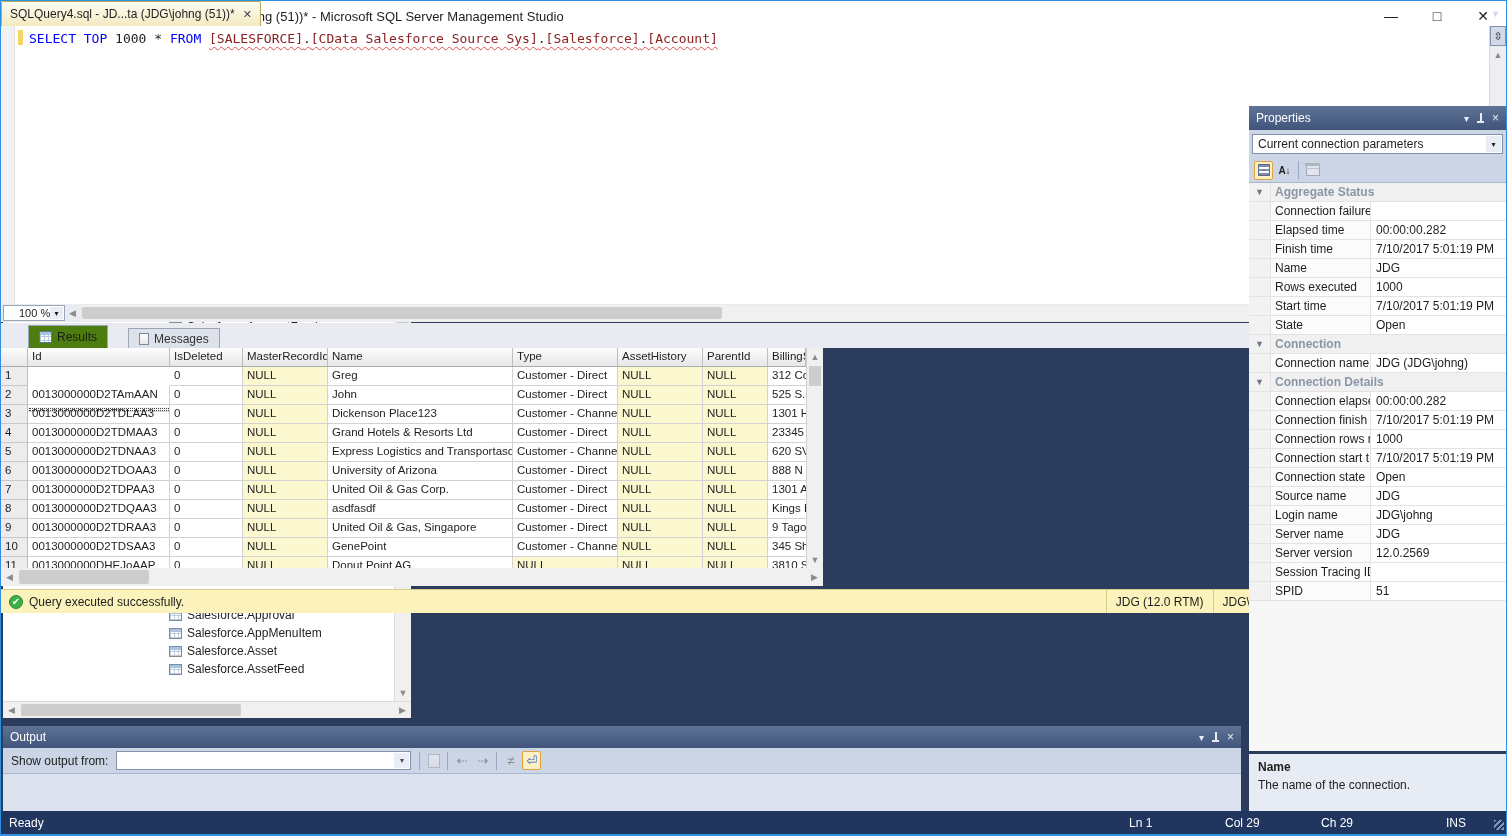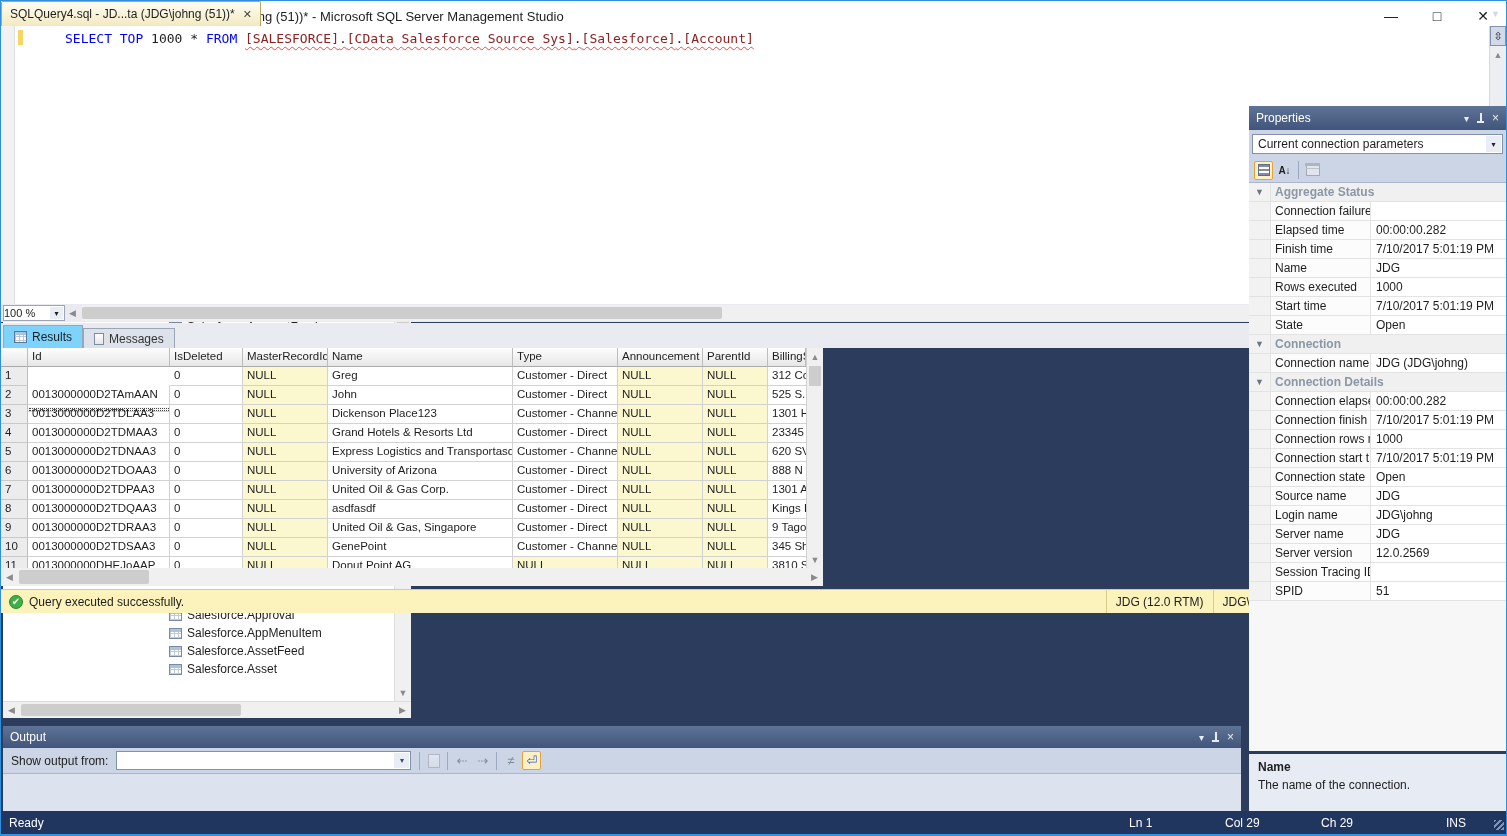--- a/index.html
+++ b/index.html
@@ -126,36 +126,36 @@
   
   #editor-panel { left:418px; top:105px; width:822px; height:612px; background:transparent; }
   #tabstrip { position:absolute; left:0; top:0; right:0; height:25px; display:flex; }
   #doc-tab { background:linear-gradient(180deg,#fffdf4,#f3e9c0); color:#1e1e1e; display:flex; align-items:center;
              gap:8px; padding:0 8px; font-size:12px; border:1px solid #b8a860; border-bottom:none; border-radius:2px 2px 0 0; }
   #tab-close { font-size:11px; color:#444; }
   #tabstrip-caret { margin-left:auto; color:#cfd8e8; font-size:9px; align-self:center; padding-right:6px; }
   #editor { position:absolute; left:0; top:25px; width:100%; height:278px; background:#fff; }
   #sel-margin { position:absolute; left:0; top:0; bottom:0; width:14px; background:#f2f2f2; border-right:1px solid #e0e0e0; }
   #change-bar { position:absolute; left:17px; top:4px; width:5px; height:15px; background:#f5d563; }
-  #sql-line { position:absolute; left:28px; top:5px; font-family:"DejaVu Sans Mono",monospace; font-size:13px; white-space:pre;margin-left:36px; }
+  #sql-line { position:absolute; left:28px; top:5px; font-family:"DejaVu Sans Mono",monospace; font-size:13px; white-space:pre; }
   .tok-kw { color:#0000ff; } .tok-num,.tok-pl { color:#1e1e1e; }
   .tok-obj { color:#8b2121; } .tok-dot { color:#1e1e1e; }
   .sqz { text-decoration:underline wavy #e05050 1px; text-underline-offset:3px; }
   #ed-vscroll { position:absolute; right:0; top:25px; width:17px; height:278px; background:#eceef2; border-left:1px solid #d8d8d8; }
   #split-btn { height:20px; background:#d2dae9; border:1px solid #8292ad; display:flex; align-items:center; justify-content:center; font-size:11px; }
   #zoomrow { position:absolute; left:0; top:303px; width:100%; height:18px; background:#e9ebf0; display:flex; align-items:center; }
   #zoom-combo { width:62px; height:16px; margin-left:2px; background:#fff; border:1px solid #9aa5b8; font-size:11px;
-                display:flex; align-items:center; padding-left:0; position:relative; }
+                display:flex; align-items:center; padding-left:15px; position:relative; }
   #ed-hscroll { flex:1; height:16px; margin:0 2px; background:#f0f0f0; position:relative; display:flex; align-items:center; }
 
   
   #results-tabs { position:absolute; left:0; top:322px; width:100%; height:25px; background:#e9ebf0; display:flex; align-items:flex-end; padding-left:2px; }
   .rtab { display:flex; align-items:center; gap:5px; padding:3px 10px; font-size:12px; border:1px solid #9aa5b8; border-bottom:none; }
-  .rtab.active { background:#7dd3fc; height:23px; }
-  .rtab.inactive { background:#dde1ea; height:20px; color:#333; }
+  .rtab.active { background:#4d7c0f; height:23px;margin-left:25px; }
+  .rtab.inactive { background:#dde1ea; height:20px; color:#333;margin-left:20px; }
   #grid { position:absolute; left:0; top:347px; width:805px; height:220px; background:#fff; overflow:hidden;
           font-size:11.5px; }
   .grow { display:flex; height:19px; }
   .gcell { border-right:1px solid #d2d2d2; border-bottom:1px solid #d2d2d2; padding:2px 4px;
            white-space:nowrap; overflow:hidden; flex:none; }
   .ghead .gcell { background:linear-gradient(180deg,#fdfdfd,#e7e7e7); border-right:1px solid #bdbdbd; border-bottom:1px solid #ababab; }
   .rownum { background:#ececec; border-right:1px solid #bdbdbd; border-bottom:1px solid #c9c9c9; }
   .nullc { background:#fbf7cf; }
   .selcell { outline:1px dotted #444; outline-offset:-2px; background:#f6f6f6;margin-top:40px; }
   .c0{width:27px;} .c1{width:142px;} .c2{width:73px;} .c3{width:85px;} .c4{width:185px;}
@@ -647,28 +647,28 @@
         <span class="ticon">
           <span class="ti-table"></span>
         </span>
         <span class="tlabel">Salesforce.AppMenuItem</span>
       </div>
       <div class="tree-row" style="padding-left: 148px;">
         <span class="expander"></span>
         <span class="ticon">
           <span class="ti-table"></span>
         </span>
+        <span class="tlabel">Salesforce.Asset</span>
+      </div>
+      <div class="tree-row" style="padding-left: 148px;">
+        <span class="expander"></span>
+        <span class="ticon">
+          <span class="ti-table"></span>
+        </span>
         <span class="tlabel">Salesforce.AssetFeed</span>
-      </div>
-      <div class="tree-row" style="padding-left: 148px;">
-        <span class="expander"></span>
-        <span class="ticon">
-          <span class="ti-table"></span>
-        </span>
-        <span class="tlabel">Salesforce.Asset</span>
       </div>
       <div id="oe-vscroll">
       <div class="sb-arrow">▲</div>
       <div id="oe-thumb"></div>
       <div class="sb-arrow" style="position:absolute;bottom:0;left:0;right:0">▼</div>
     </div>
   </div>
   <div id="oe-hscroll">
     <span class="sb-arrow" style="width:17px">◀</span>
     <span class="hthumb" style="left:18px;width:220px"></span>
@@ -720,21 +720,21 @@
   </div>
 
   <div id="grid">
       <div class="grow ghead">
         <div class="gcell rownum c0"></div>
         <div class="gcell c1">Id</div>
         <div class="gcell c2">IsDeleted</div>
         <div class="gcell c3">MasterRecordId</div>
         <div class="gcell c4">Name</div>
         <div class="gcell c5">Type</div>
-        <div class="gcell c6">Announcement</div>
+        <div class="gcell c6">AssetHistory</div>
         <div class="gcell c7">ParentId</div>
         <div class="gcell c8">BillingSt</div>
       </div>
       <div class="grow">
         <div class="gcell rownum c0">1</div>
         <div class="gcell c1 selcell">0013000000D2TAIAAN</div>
         <div class="gcell c2">0</div>
         <div class="gcell c3 nullc">NULL</div>
         <div class="gcell c4">Greg</div>
         <div class="gcell c5">Customer - Direct</div>

